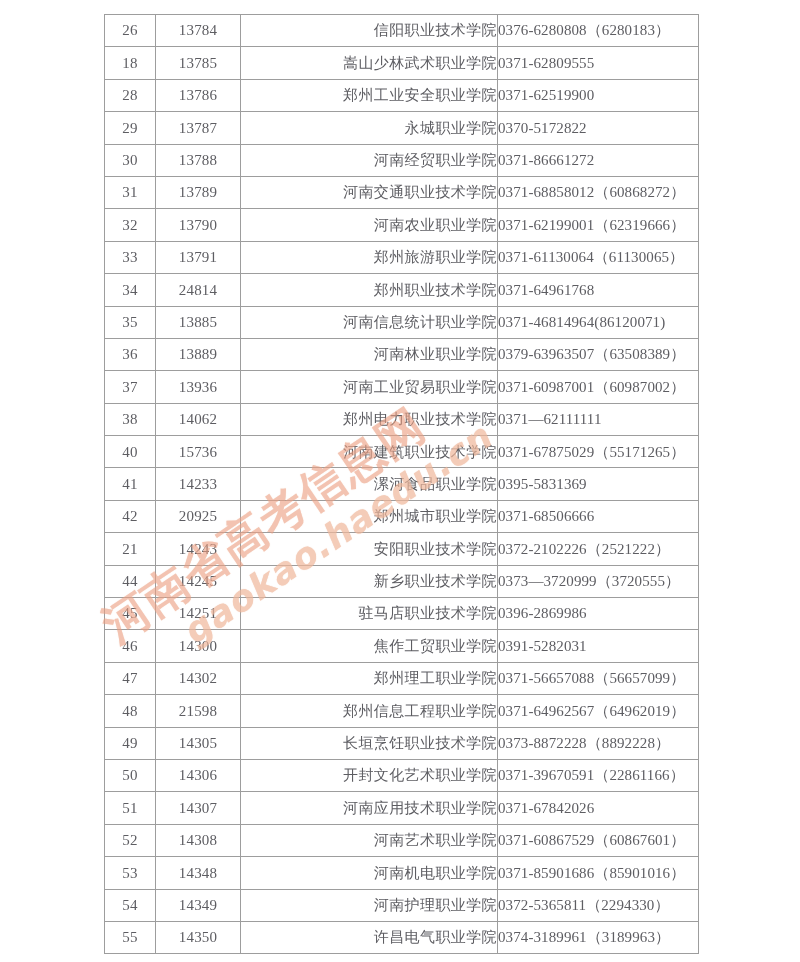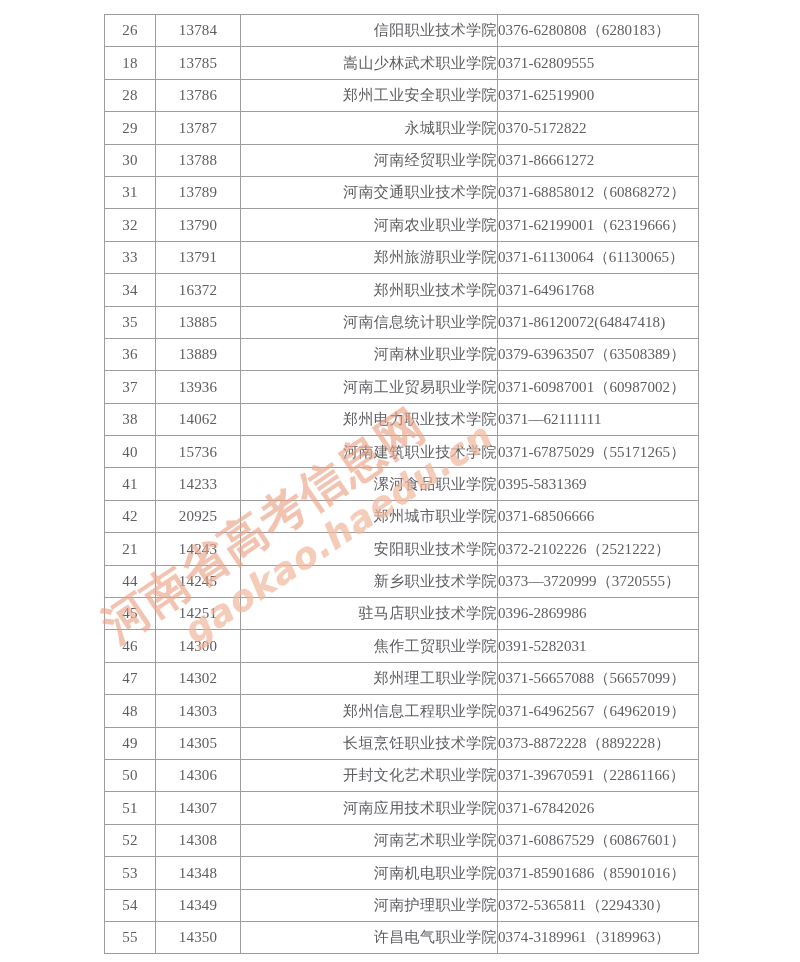--- a/index.html
+++ b/index.html
@@ -168,29 +168,29 @@
             <td class="c-phone">0371-62199001（62319666）</td>
           </tr>
           <tr>
             <td class="c-index">33</td>
             <td class="c-code">13791</td>
             <td class="c-name">郑州旅游职业学院</td>
             <td class="c-phone">0371-61130064（61130065）</td>
           </tr>
           <tr>
             <td class="c-index">34</td>
-            <td class="c-code">16372</td>
+            <td class="c-code">24814</td>
             <td class="c-name">郑州职业技术学院</td>
             <td class="c-phone">0371-64961768</td>
           </tr>
           <tr>
             <td class="c-index">35</td>
             <td class="c-code">13885</td>
             <td class="c-name">河南信息统计职业学院</td>
-            <td class="c-phone">0371-86120072(64847418)</td>
+            <td class="c-phone">0371-46814964(86120071)</td>
           </tr>
           <tr>
             <td class="c-index">36</td>
             <td class="c-code">13889</td>
             <td class="c-name">河南林业职业学院</td>
             <td class="c-phone">0379-63963507（63508389）</td>
           </tr>
           <tr>
             <td class="c-index">37</td>
             <td class="c-code">13936</td>
@@ -246,21 +246,21 @@
             <td class="c-phone">0391-5282031</td>
           </tr>
           <tr>
             <td class="c-index">47</td>
             <td class="c-code">14302</td>
             <td class="c-name">郑州理工职业学院</td>
             <td class="c-phone">0371-56657088（56657099）</td>
           </tr>
           <tr>
             <td class="c-index">48</td>
-            <td class="c-code">14303</td>
+            <td class="c-code">21598</td>
             <td class="c-name">郑州信息工程职业学院</td>
             <td class="c-phone">0371-64962567（64962019）</td>
           </tr>
           <tr>
             <td class="c-index">49</td>
             <td class="c-code">14305</td>
             <td class="c-name">长垣烹饪职业技术学院</td>
             <td class="c-phone">0373-8872228（8892228）</td>
           </tr>
           <tr>

